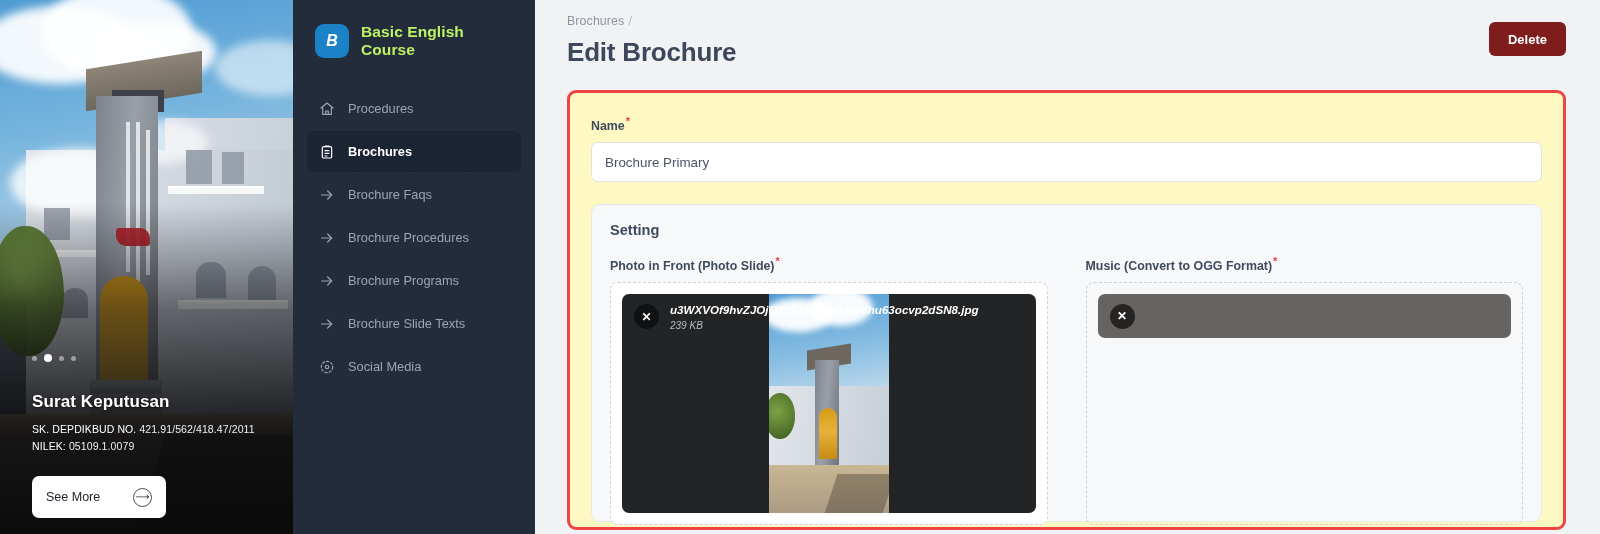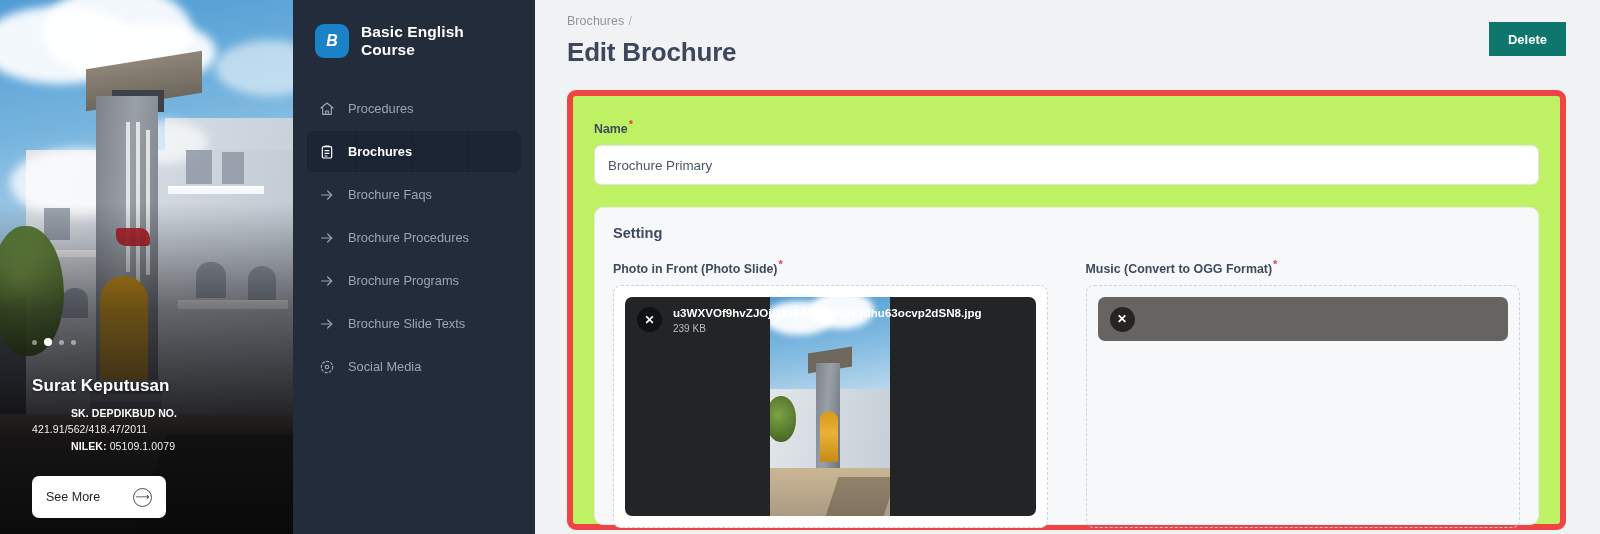--- a/index.html
+++ b/index.html
@@ -114,21 +114,21 @@
     color: #fff;
   }
   .dots { display: flex; align-items: center; gap: 7px; margin-bottom: 30px; }
   .dot { width: 5px; height: 5px; border-radius: 50%; background: rgba(255,255,255,.48); }
   .dot.active { width: 8px; height: 8px; background: #fff; }
   .hero-title {
     font-size: 17px; font-weight: 700; letter-spacing: .1px; margin-bottom: 9px;
     text-shadow: 0 1px 3px rgba(0,0,0,.6);
   }
   .hero-line { font-size: 10.5px; line-height: 1.55; letter-spacing: .1px; }
-  .hero-line b { font-weight: 700; margin-left: 39px; }
+  .hero-line b { font-weight: 400; }
   .hero-line span { font-weight: 400; color: #eceef0; }
   .see-more {
     margin-top: 22px; width: 134px; height: 42px; background: #fff; color: #20242b;
     border-radius: 7px; display: flex; align-items: center; justify-content: space-between;
     padding: 0 14px; font-size: 12.5px; cursor: pointer;
   }
   .see-more .arr {
     width: 19px; height: 19px; border: 1.4px solid #4a4f58; border-radius: 50%;
     display: flex; align-items: center; justify-content: center;
     font-size: 10px; line-height: 1; color: #2b3038;
@@ -141,21 +141,21 @@
     padding: 0 14px;
     color: #aeb7c6;
   }
   .brand { display: flex; align-items: center; gap: 12px; padding: 14px 8px 0 8px; height: 68px; }
   .brand-badge {
     width: 34px; height: 34px; border-radius: 9px; background: #1b82c8;
     color: #fff; font-style: italic; font-weight: 700; font-size: 16px;
     display: flex; align-items: center; justify-content: center;
     flex: 0 0 34px;
   }
-  .brand-name { color: #ffffff; font-size: 15.5px; font-weight: 700; letter-spacing: .1px; }
+  .brand-name { color: #bef264; font-size: 15.5px; font-weight: 700; letter-spacing: .1px; }
   .nav { margin-top: 20px; display: flex; flex-direction: column; gap: 2px; }
   .nav-item {
     display: flex; align-items: center; gap: 13px;
     height: 41px; padding: 0 12px; border-radius: 7px;
     font-size: 12.8px; color: #9aa5b6; cursor: pointer;
   }
   .nav-item .ic { width: 16px; height: 16px; flex: 0 0 16px; display: flex; align-items: center; justify-content: center; }
   .nav-item .ic svg { display: block; }
   .nav-item.active {
     background:
@@ -166,28 +166,28 @@
   .nav-item.active .ic svg { stroke: #fff; }
   .nav-item.sub { font-size: 12.8px; }
 
   
   .main { flex: 1; height: 534px; background: #f1f2f4; overflow: hidden; position: relative; }
   .topbar { padding: 14px 34px 0 32px; display: flex; justify-content: space-between; }
   .crumb { font-size: 12.4px; color: #8d94a1; letter-spacing: .1px; }
   .crumb .sep { color: #b3b9c3; margin-left: 4px; }
   .page-title { font-size: 26px; font-weight: 700; color: #3d475c; margin-top: 9px; letter-spacing: -.2px; }
   .delete-btn {
-    height: 34px; padding: 0 19px; background: #0f766e; color: #fff;
-    border: none; border-radius: 0; font-size: 13px; font-weight: 600;
+    height: 34px; padding: 0 19px; background: #7f1d1d; color: #fff;
+    border: none; border-radius: 6px; font-size: 13px; font-weight: 600;
     font-family: inherit; cursor: pointer; align-self: flex-start; margin-top: 8px;
   }
 
   .card {
-    margin: 22px 34px 0 32px; background: #bef264; border-radius: 9px;
-    border: 6px solid #ef4444; padding: 22px 21px 0 21px;
+    margin: 22px 34px 0 32px; background: #fef9c3; border-radius: 9px;
+    border: 3px solid #ef4444; padding: 22px 21px 0 21px;
     height: 440px;
   }
   .field-label { font-size: 12.4px; font-weight: 700; color: #3f4a5e; margin-bottom: 9px; }
   .req { color: #e8384f; font-size: 11px; vertical-align: super; margin-left: 1px; }
   .text-input {
     width: 100%; height: 40px; border: 1px solid #dfe2e8; border-radius: 7px;
     padding: 0 13px; font-size: 13.4px; color: #4b5568;
     font-family: inherit; background: #fff; outline: none;
   }
 
@@ -237,21 +237,21 @@
 
   .chip-bar {
     position: absolute; left: 0; top: 9px; right: 0;
     display: flex; align-items: center; gap: 11px; padding: 0 12px;
   }
   .chip-x {
     width: 25px; height: 25px; flex: 0 0 25px; border-radius: 50%;
     background: #101113; color: #fff; display: flex; align-items: center;
     justify-content: center; font-size: 12px; font-weight: 700; cursor: pointer;
   }
-  .chip-meta { min-width: 0; }
+  .chip-meta { min-width: 0; font-style: italic; }
   .chip-name {
     font-size: 11.6px; font-weight: 700; color: #fff; white-space: nowrap;
     overflow: hidden; text-overflow: ellipsis; line-height: 1.25;
   }
   .chip-size { font-size: 10px; color: #b9bcc1; margin-top: 2px; }
 
   .audio-chip {
     display: flex; align-items: center; gap: 11px;
     background: #666463; border-radius: 7px; padding: 9px 12px;
     height: 44px;

